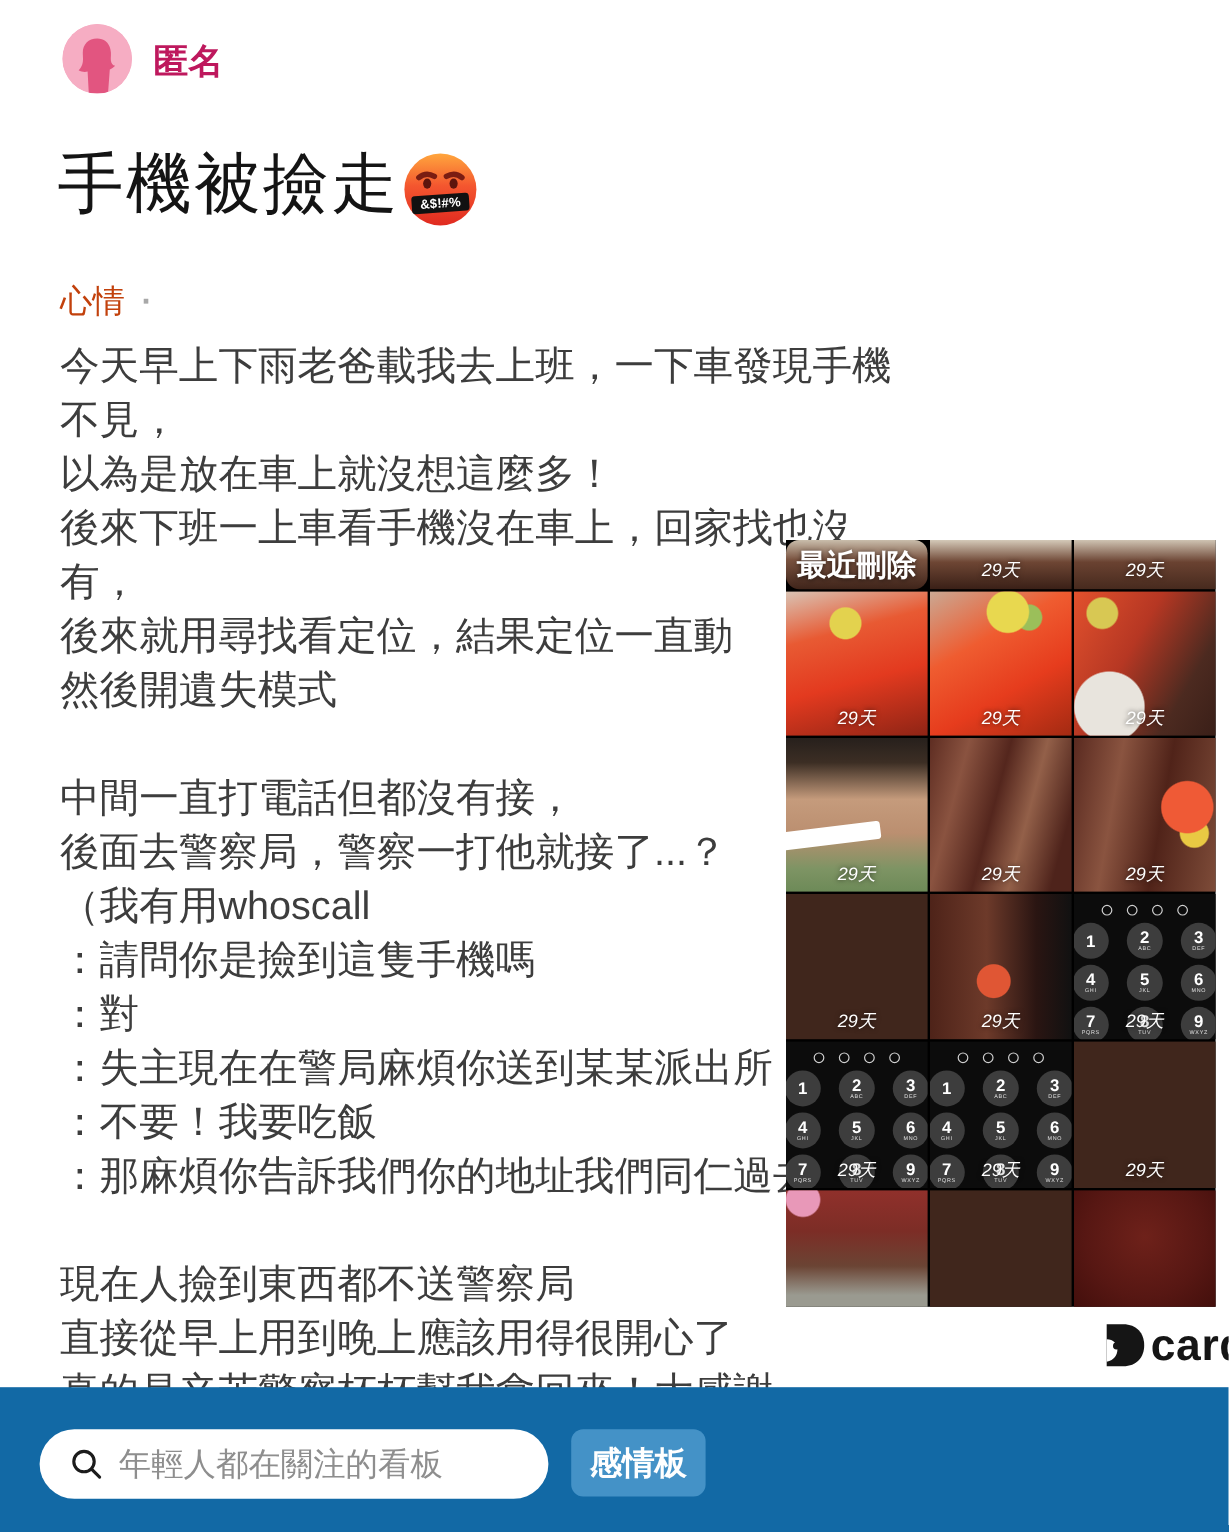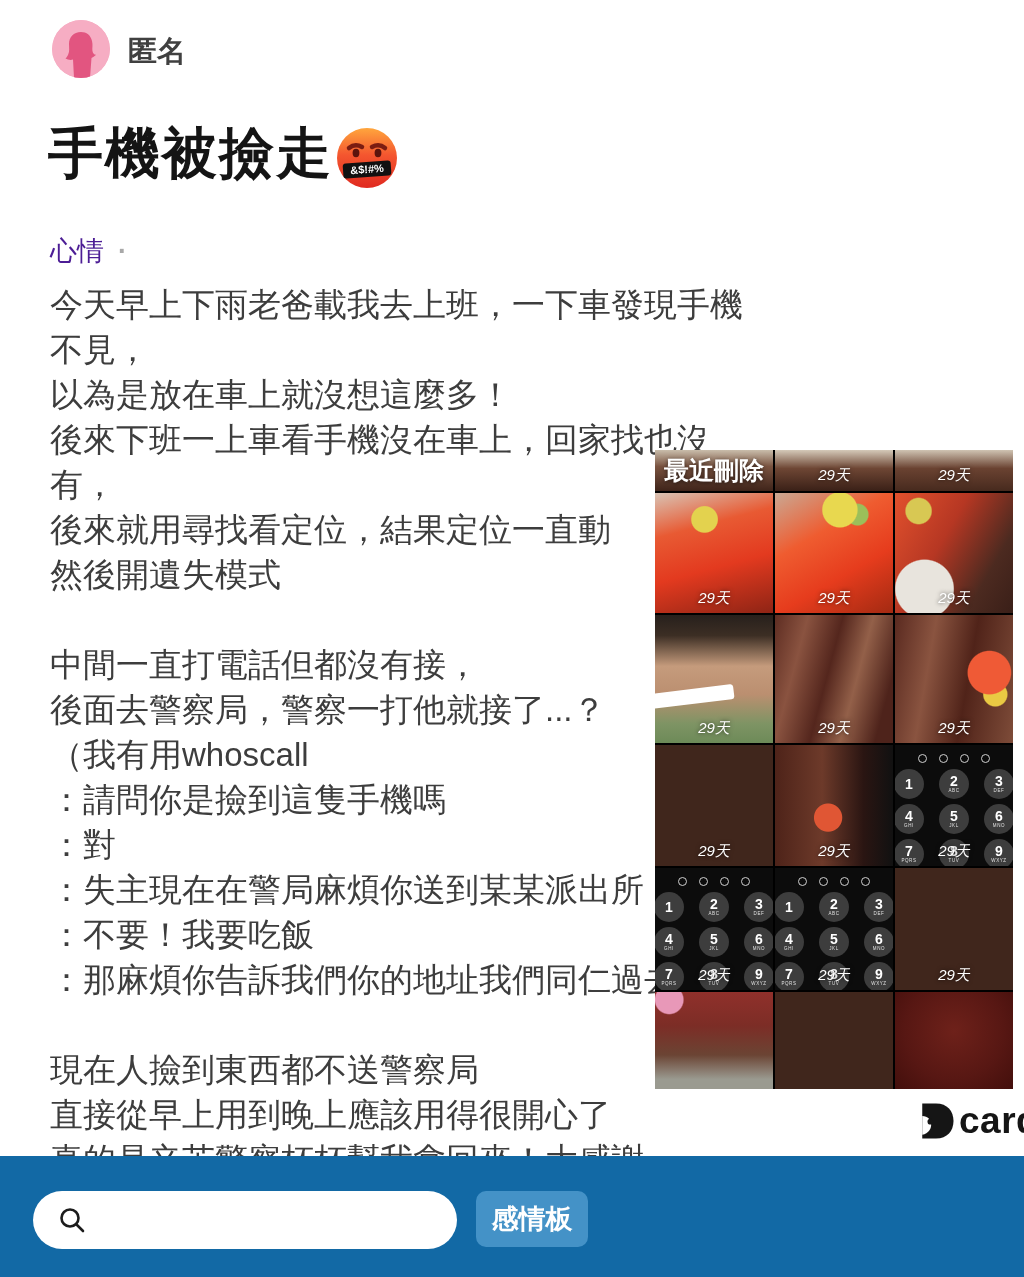--- a/index.html
+++ b/index.html
@@ -2,50 +2,50 @@
 <html><head>
 <meta charset="utf-8">
 <style>
   html,body{margin:0;padding:0;background:#fff;}
   .page{position:relative;width:1024px;height:1277px;background:#fff;overflow:hidden;
         font-family:"Liberation Sans","DejaVu Sans",sans-serif;}
 
   
   .avatar{position:absolute;left:52px;top:20px;width:58px;height:58px;border-radius:50%;
           background:#f6adc3;overflow:hidden;}
-  .author{position:absolute;left:128px;top:32px;font-size:29px;font-weight:700;color:#404040;}
+  .author{position:absolute;left:128px;top:32px;font-size:29px;font-weight:700;color:#be185d;}
 
   
   .title-row{position:absolute;left:48px;top:118px;display:flex;align-items:center;}
-  .post-title{font-size:55px;font-weight:700;color:#141414;letter-spacing:2px;line-height:1.3;}
+  .post-title{font-size:55px;font-weight:400;color:#141414;letter-spacing:2px;line-height:1.3;}
   .title-emoji{width:64px;height:64px;margin-left:2px;margin-top:8px;}
 
   
   .meta{position:absolute;left:50px;top:233px;font-size:27px;display:flex;align-items:center;gap:14px;}
-  .meta .cat{color:#4c1d95;cursor:pointer;}
+  .meta .cat{color:#c2410c;cursor:pointer;}
   .meta .dot{color:#a8a8a8;font-weight:700;}
   .meta .time{color:#a2a2a2;}
 
   
   .body-text{position:absolute;left:50px;top:282px;width:700px;
              font-size:33px;line-height:45px;color:#3d3d3d;white-space:pre-line;}
 
   
   .post-image{position:absolute;left:655px;top:450px;width:358px;height:639px;background:#000;
               display:grid;grid-template-columns:repeat(3,1fr);
               grid-template-rows:41px 120px 128px 121px 122px 97px;gap:2px;cursor:pointer;}
   .p-cell{position:relative;overflow:hidden;background:#40261c;}
   .cell-label{position:absolute;bottom:5px;left:0;right:0;text-align:center;color:#fff;
               font-size:15px;font-weight:500;text-shadow:0 0 4px rgba(0,0,0,.7);z-index:3;font-style:italic;}
   .album-title{position:absolute;left:9px;top:4px;color:#fff;font-size:25px;font-weight:700;
                text-shadow:0 1px 4px rgba(0,0,0,.6);z-index:3;}
   .row0 .cell-label{bottom:6px;}
 
   
-  .c-r0a{background:linear-gradient(180deg,#c9bdab 0%,#7a5340 40%,#3f241a 100%);}
+  .c-r0a{background:linear-gradient(180deg,#c9bdab 0%,#7a5340 40%,#3f241a 100%);border-radius:11px;}
   .c-r0b{background:linear-gradient(180deg,#d4c9b8 0%,#6e4634 45%,#3a2017 100%);}
   .c-r0c{background:linear-gradient(180deg,#cfc3b2 0%,#6a4231 45%,#472a1e 100%);}
   .c-bag1{background:radial-gradient(circle at 42% 22%,#e3d24e 0 11%,rgba(0,0,0,0) 12%),
            linear-gradient(165deg,#d9c3b4 0%,#e85a33 30%,#e33a1f 60%,#8e2415 100%);}
   .c-bag2{background:radial-gradient(circle at 55% 14%,#e8d84f 0 14%,rgba(0,0,0,0) 15%),
            radial-gradient(circle at 70% 18%,#9bbf5a 0 8%,rgba(0,0,0,0) 9%),
            linear-gradient(150deg,#caa893 0%,#ef5c30 35%,#e63c1d 65%,#a32a12 100%);}
   .c-bag3{background:radial-gradient(circle at 20% 15%,#d8c853 0 9%,rgba(0,0,0,0) 10%),
            radial-gradient(circle at 25% 80%,#e8e4dd 0 22%,rgba(0,0,0,0) 23%),
            linear-gradient(120deg,#e2512d 0%,#b63723 40%,#4c2a20 75%,#3a1f18 100%);}
@@ -353,19 +353,20 @@
     </svg>
     <span class="brand-text">card</span>
   </div>
 
   <div class="bottom-bar">
     <div class="search-pill">
       <svg width="30" height="30" viewBox="0 0 30 30">
         <circle cx="13" cy="13" r="8.5" stroke="#1c1c1c" stroke-width="2.6" fill="none"></circle>
         <line x1="19.5" y1="19.5" x2="26" y2="26" stroke="#1c1c1c" stroke-width="2.6" stroke-linecap="round"></line>
       </svg>
+      <input type="text" placeholder="年輕人都在關注的看板" style="">
     </div>
     <div class="board-buttons">
       <button class="board-btn">感情板</button>
     </div>
   </div>
 
 </div>
 
 </body></html>

